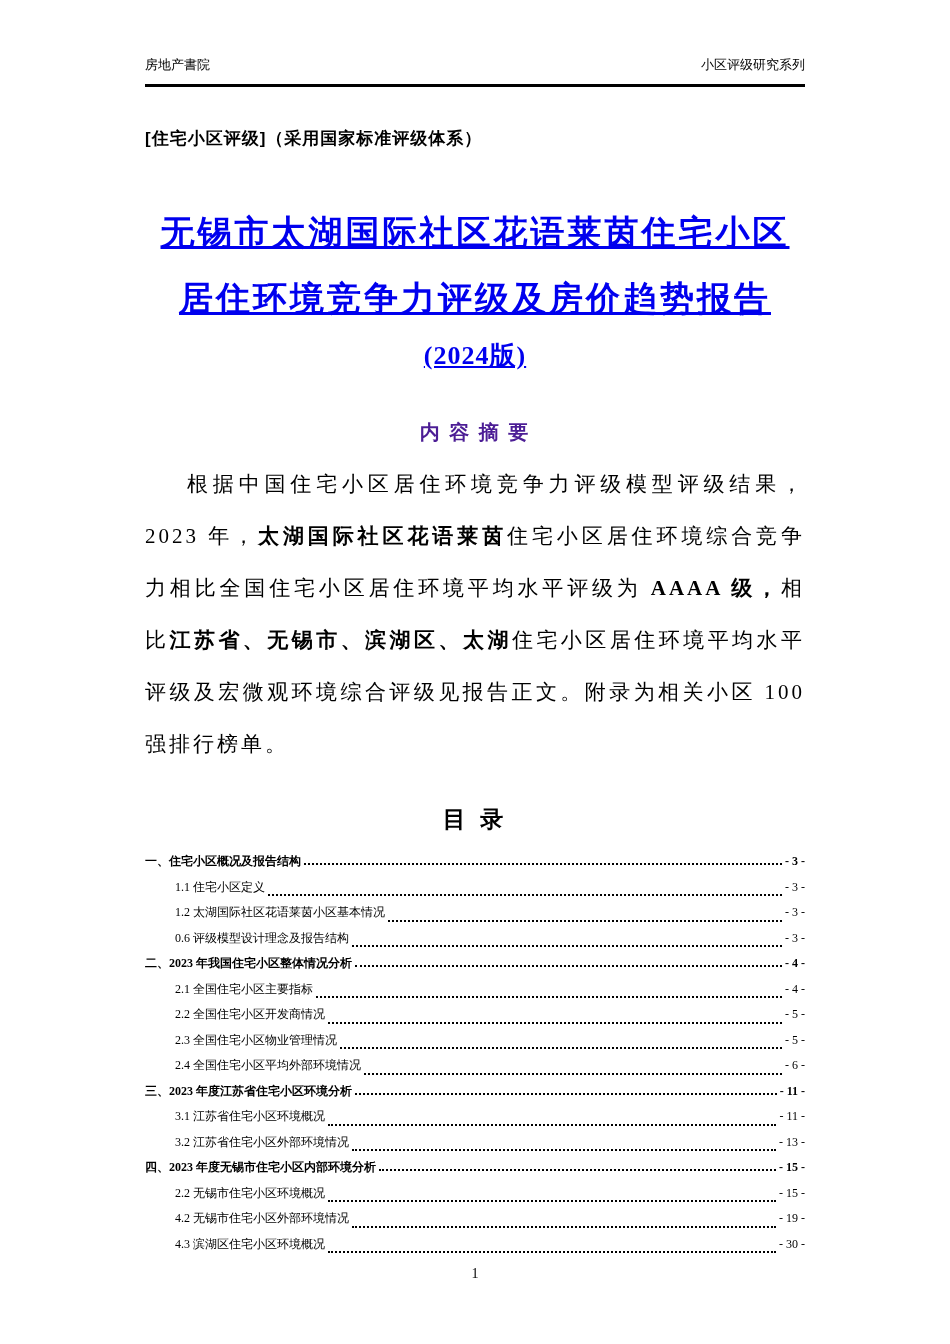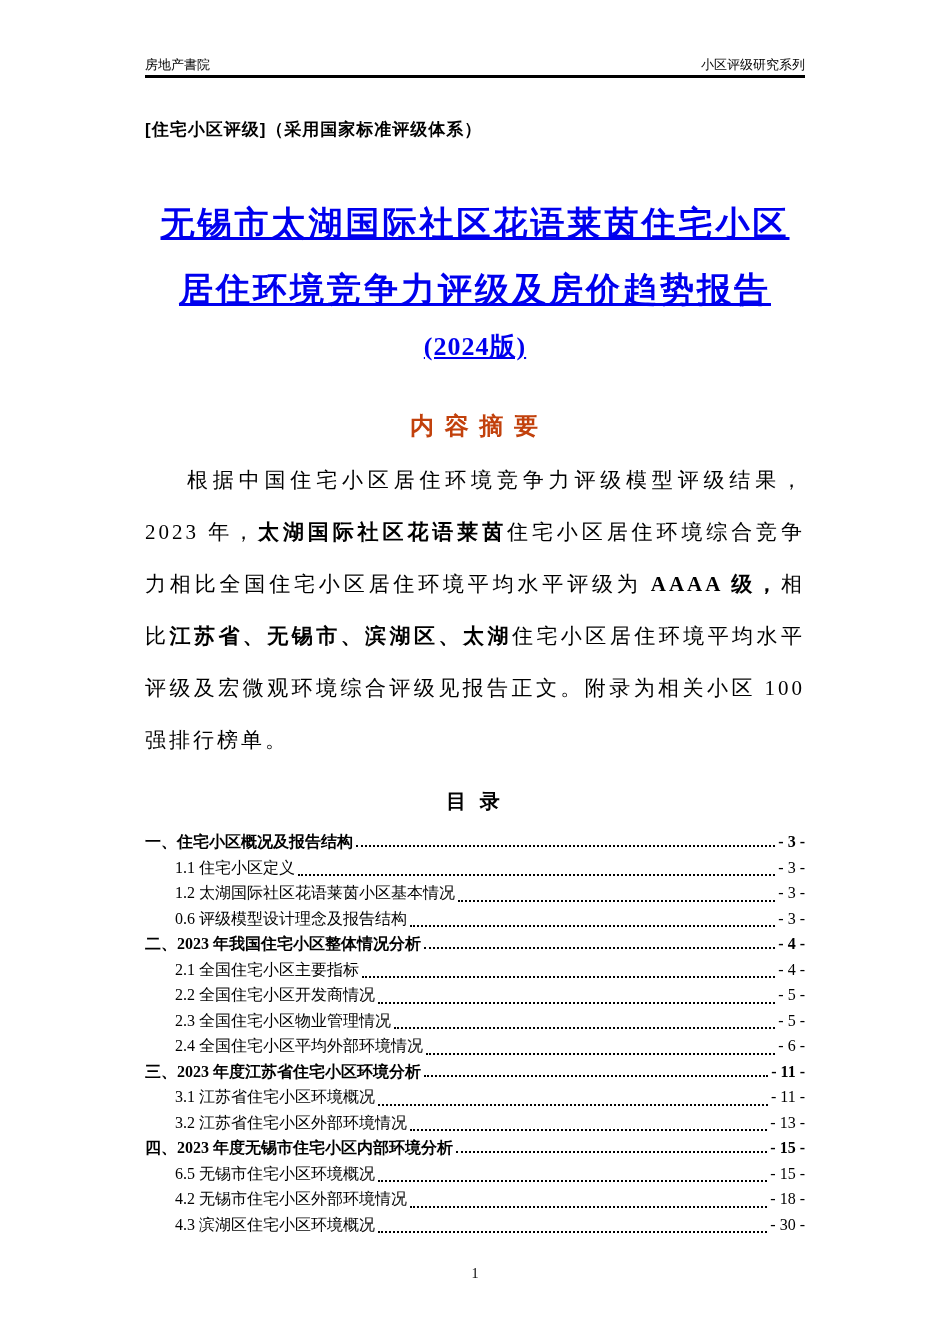--- a/index.html
+++ b/index.html
@@ -12,21 +12,21 @@
   .page {
     position: relative;
     width: 950px; height: 1344px;
     padding: 56px 145px 0 145px;
     background: #fff;
     overflow: hidden;
   }
   
   .hdr {
     display: flex; justify-content: space-between; align-items: flex-end;
-    font-size: 13px; padding-bottom: 1px;
+    font-size: 13px; padding-bottom: 10px;
   }
   .hdr-rule { border-bottom: 3px solid #000; }
   
   .bracket-line {
     margin-top: 40px;
     font-family: "Liberation Sans", "DejaVu Sans", sans-serif;
     font-weight: bold; font-size: 17px; letter-spacing: 1px;
   }
   
   .title-block { margin-top: 50px; text-align: center; color: var(--accent, #0000EE); text-decoration: underline; }
@@ -35,38 +35,38 @@
     letter-spacing: 3px; line-height: 66px;
   }
   .edition {
     display: block; font-weight: bold; font-size: 26px;
     letter-spacing: 1px; margin-top: 6px;
   }
   
   .summary-heading {
     margin-top: 46px; text-align: center;
     font-family: "Liberation Sans", "DejaVu Sans", sans-serif;
-    font-weight: bold; font-size: 24px; letter-spacing: 2px; color: #c2410c;
+    font-weight: bold; font-size: 20px; letter-spacing: 2px; color: #4c1d95;
   }
   .summary-paragraph {
     margin-top: 12px;
     font-size: 21px; line-height: 52px; letter-spacing: 3px;
     text-align: justify; text-indent: 2em;
   }
   .summary-paragraph .seg.bold { font-weight: bold; }
   
   .toc-heading {
-    margin-top: 22px; text-align: center;
+    margin-top: 34px; text-align: center;
     font-family: "Liberation Sans", "DejaVu Sans", sans-serif;
-    font-weight: bold; font-size: 20px; letter-spacing: 4px;
+    font-weight: bold; font-size: 23px; letter-spacing: 4px;
   }
   .toc-list { margin-top: 14px; }
   .toc-row {
     display: flex; align-items: baseline;
-    font-size: 16px; line-height: 25.5px; white-space: nowrap;
+    font-size: 12px; line-height: 25.5px; white-space: nowrap;
   }
   .toc-row.toc-l1 { font-weight: bold; }
   .toc-row.toc-l2 { padding-left: 30px; align-items: flex-end; }
   .toc-label { flex: 0 0 auto; }
   .toc-dots {
     flex: 1 1 auto; min-width: 12px;
     border-bottom: 2px dotted #000;
     margin: 0 3px 4px 3px;
   }
   .toc-page { flex: 0 0 auto; }
@@ -172,29 +172,29 @@
     <span class="toc-page">- 13 -</span>
   </div>
 
   <div class="toc-row toc-l1">
     <span class="toc-label">四、2023 年度无锡市住宅小区内部环境分析</span>
     <span class="toc-dots"></span>
     <span class="toc-page">- 15 -</span>
   </div>
 
   <div class="toc-row toc-l2">
-    <span class="toc-label">6.5 无锡市住宅小区环境概况</span>
+    <span class="toc-label">2.2 无锡市住宅小区环境概况</span>
     <span class="toc-dots"></span>
     <span class="toc-page">- 15 -</span>
   </div>
 
   <div class="toc-row toc-l2">
     <span class="toc-label">4.2 无锡市住宅小区外部环境情况</span>
     <span class="toc-dots"></span>
-    <span class="toc-page">- 18 -</span>
+    <span class="toc-page">- 19 -</span>
   </div>
 
   <div class="toc-row toc-l2">
     <span class="toc-label">4.3 滨湖区住宅小区环境概况</span>
     <span class="toc-dots"></span>
     <span class="toc-page">- 30 -</span>
   </div>
 </div>
 
   <div class="footer-pagenum">1</div>

